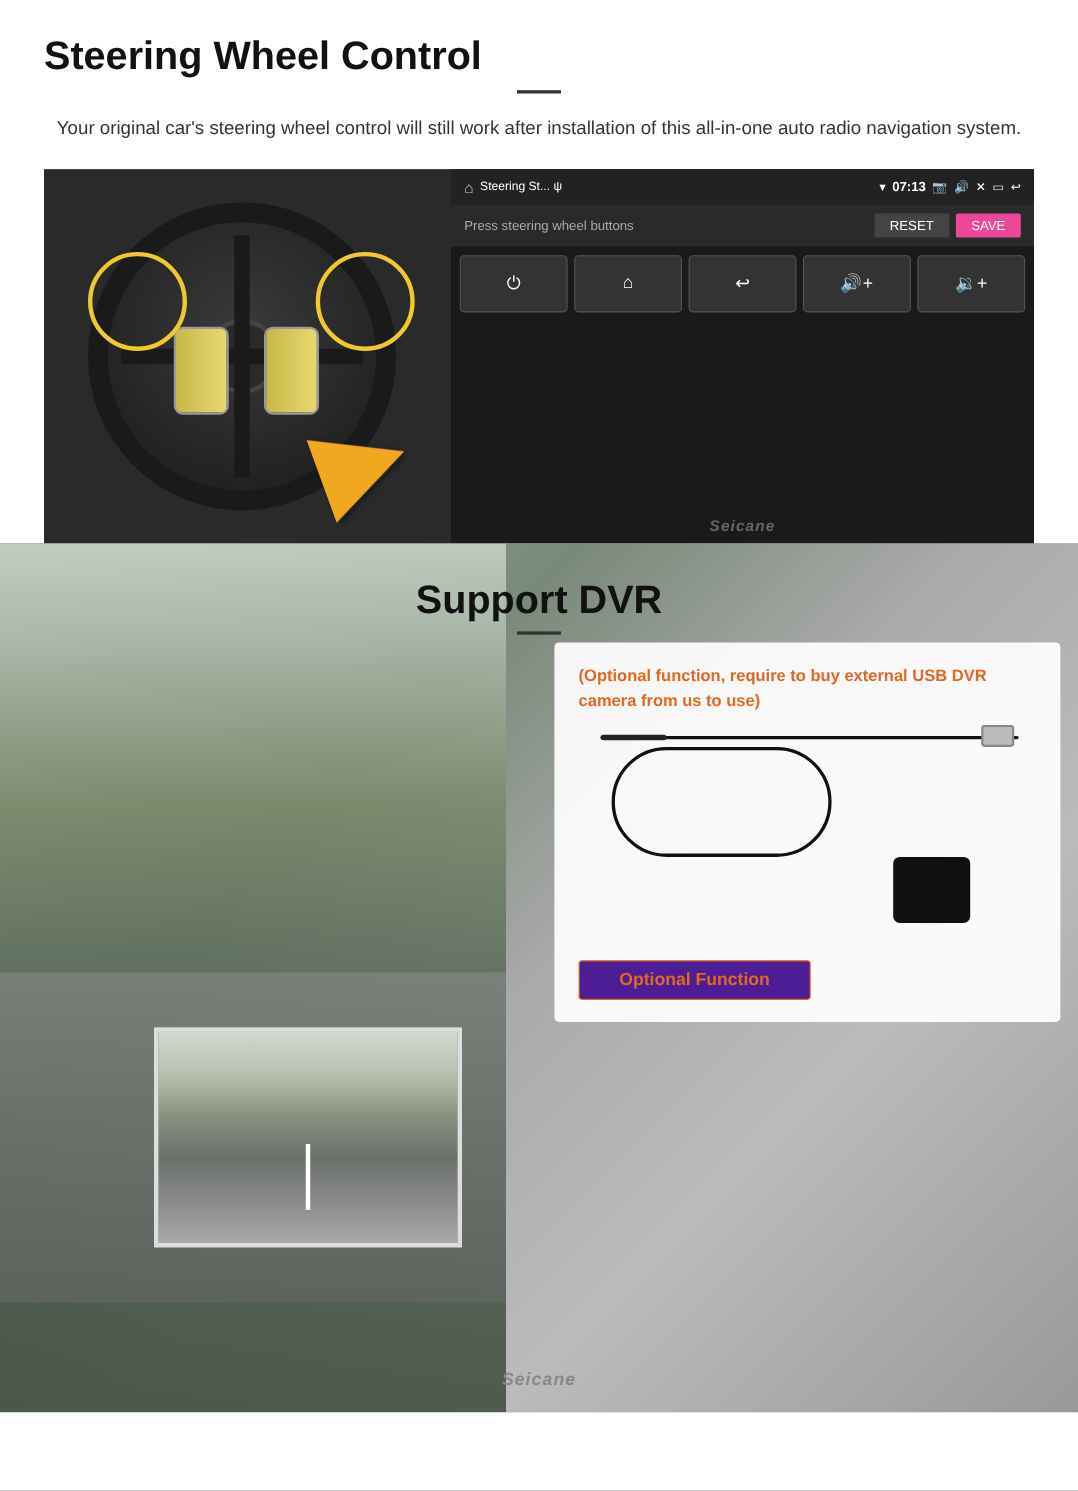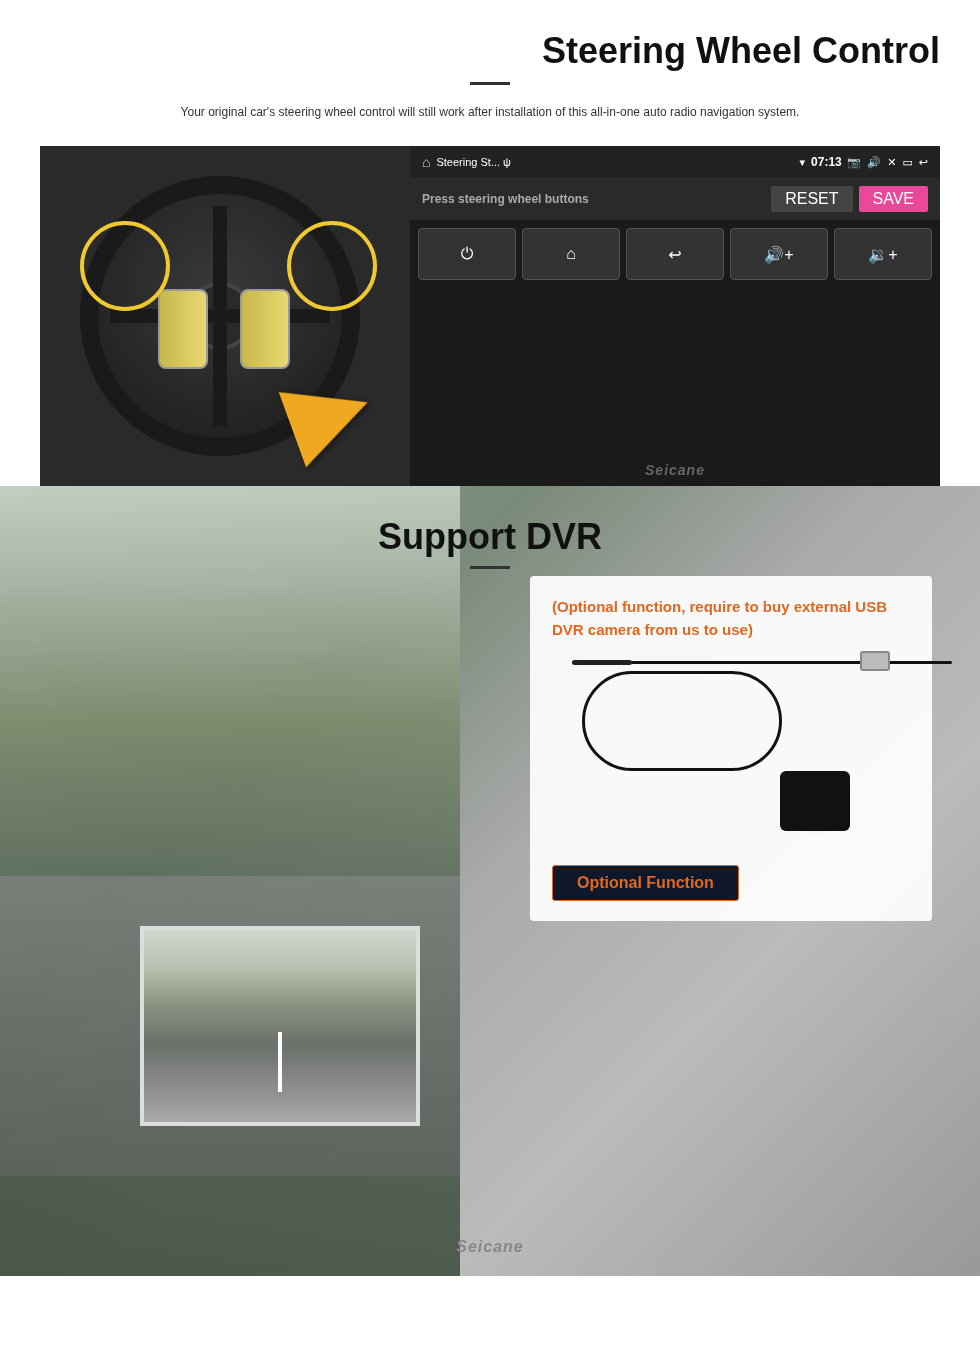--- a/index.html
+++ b/index.html
@@ -9,36 +9,36 @@
       background: #fff;
       overflow-x: hidden;
     }
 
     
     .section-steering {
       padding: 30px 40px 0 40px;
       background: #fff;
     }
     .section-title {
-      text-align: right;
+      text-align: left;
       font-size: 36px;
       font-weight: 900;
       color: #111;
       margin-bottom: 10px;
     }
     .title-divider {
       display: block;
       width: 40px;
       height: 3px;
       background: #333;
       margin: 0 auto 18px auto;
     }
     .section-subtitle {
       text-align: center;
-      font-size: 12px;
+      font-size: 17px;
       color: #333;
       margin-bottom: 24px;
       line-height: 1.6;
     }
 
     
     .steering-content {
       display: flex;
       width: 100%;
       height: 340px;
@@ -189,29 +189,28 @@
     .android-toolbar {
       background: #2a2a2a;
       padding: 8px 12px;
       display: flex;
       align-items: center;
       justify-content: space-between;
     }
     .toolbar-hint {
       font-size: 12px;
       color: #aaa;
-      font-weight: bold;
     }
     .toolbar-buttons {
       display: flex;
       gap: 6px;
     }
     .toolbar-btn {
       padding: 4px 14px;
-      font-size: 16px;
+      font-size: 12px;
       color: #fff;
       background: #444;
       border: none;
       border-radius: 2px;
       cursor: pointer;
     }
     .toolbar-btn.save {
       background: #ec4899;
     }
     .android-buttons-grid {
@@ -304,23 +303,23 @@
       display: block;
       width: 40px;
       height: 3px;
       background: #333;
       margin: 8px auto 0 auto;
     }
 
     
     .dvr-card {
       position: absolute;
-      right: 48px;
+      right: 16px;
       top: 90px;
-      width: 402px;
+      width: 460px;
       background: rgba(255,255,255,0.92);
       border-radius: 4px;
       padding: 20px 22px;
       z-index: 20;
     }
     .dvr-card-optional {
       color: #e06820;
       font-size: 15px;
       font-weight: bold;
       margin-bottom: 10px;
@@ -407,25 +406,25 @@
       height: 100px;
       border: 3px solid #111;
       border-radius: 50px;
       background: none;
     }
 
     .dvr-optional-btn {
       display: inline-block;
       border: 1px solid #e06820;
       color: #e06820;
-      padding: 8px 24px;
+      padding: 8px 36px;
       font-size: 16px;
       font-weight: bold;
       border-radius: 3px;
-      background: #0f172a;
+      background: #4c1d95;
       cursor: pointer;
     }
 
     
     .dvr-thumbnail {
       position: absolute;
       left: 140px;
       bottom: 150px;
       width: 280px;
       height: 200px;

